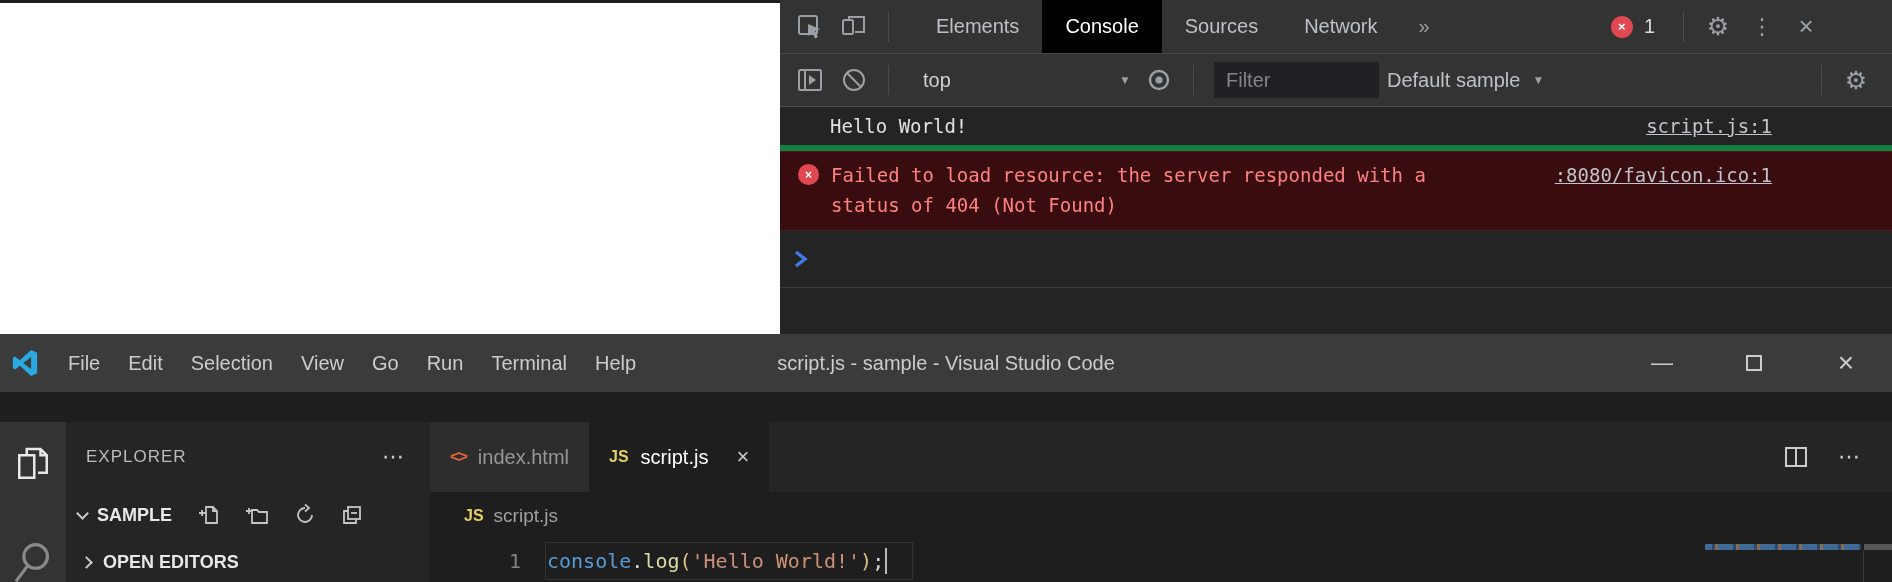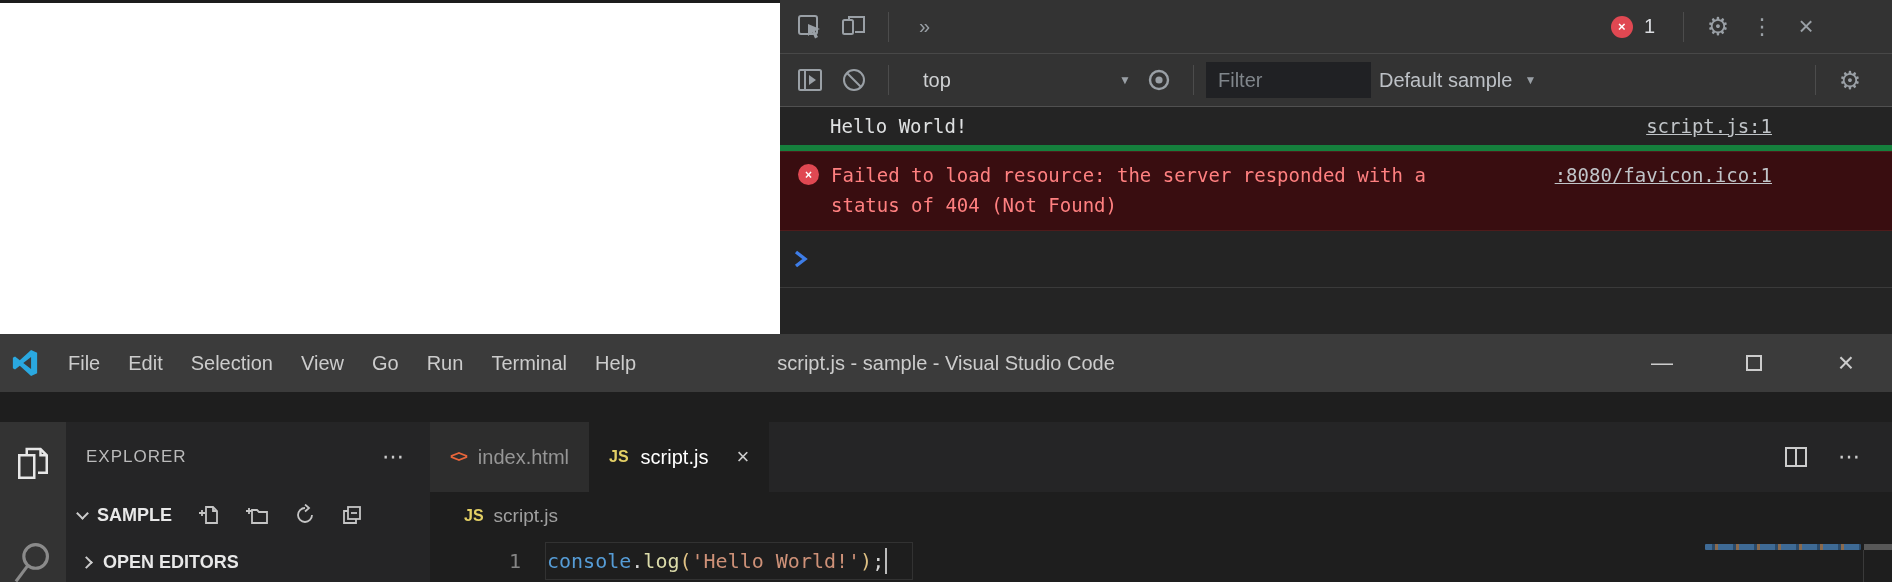--- a/index.html
+++ b/index.html
@@ -25,26 +25,26 @@
   .dt-more { font-size:20px; padding:0 18px; display:flex; align-items:center; }
   .dt-badge-group { margin-left:auto; display:flex; align-items:center; gap:11px; }
   .err-circle { width:22px; height:22px; border-radius:50%; background:#e04852; color:#fff;
                 font-size:13px; font-weight:bold; display:flex; align-items:center; justify-content:center; }
   .err-count { color:#dadce0; font-size:20px; }
   .glyph-gear { font-size:25px; }
   .glyph-kebab { font-size:22px; }
   .glyph-close { font-size:26px; }
 
   .dt-row2 { height:53px; background:#333333; border-bottom:1px solid #505050;
-             display:flex; align-items:center; padding:0 20px 0 8px; font-size:20px; }
+             display:flex; align-items:center; padding:0 14px 0 8px; font-size:20px; }
   .dt-context { width:236px; display:flex; align-items:center; justify-content:space-between;
                 padding:0 6px 0 22px; color:#cfd1d3; }
   .dd-arrow { font-size:12px; color:#9aa0a6; }
   .dt-filter { width:165px; height:36px; background:#202124; border:none; outline:none;
-               color:#e8eaed; font-size:20px; padding:0 12px; 
+               color:#e8eaed; font-size:20px; padding:0 12px; margin-left:8px;
                font-family:"Liberation Sans", sans-serif; }
   .dt-filter::placeholder { color:#80868b; }
   .dt-levels { display:flex; align-items:center; gap:12px; margin-left:8px; color:#bdc1c6; }
   .dt-row2-spacer { margin-left:auto; }
 
   .dt-messages { font-family:"DejaVu Sans Mono", monospace; font-size:19px; }
   .msg-log { height:44px; border-bottom:6px solid #15803d; display:flex; align-items:center;
              padding:0 120px 0 50px; color:#dfe1e2; }
   .msg-link { margin-left:auto; color:#c0c4c8; text-decoration:underline; }
   .msg-err { background:#390d10; border-top:1px solid #4e1b1b; border-bottom:1px solid #4e1b1b;
@@ -134,20 +134,26 @@
             <path d="M11 10 L23 15 L18 17 L21 23 L18 24.5 L15.5 18.5 L11 22 Z" fill="#9aa0a6"></path>
           </svg>
         </div>
         <div class="dt-iconbtn">
           <svg width="26" height="26" viewBox="0 0 26 26">
             <rect x="2" y="6" width="10" height="14" rx="1.5" fill="none" stroke="#9aa0a6" stroke-width="2"></rect>
             <path d="M8 6 V3 H23 V18 H14" fill="none" stroke="#9aa0a6" stroke-width="2"></path>
           </svg>
         </div>
         <div class="dt-sep"></div>
+        <div class="dt-tabs">
+          <div class="dt-tab">Elements</div>
+          <div class="dt-tab active">Console</div>
+          <div class="dt-tab">Sources</div>
+          <div class="dt-tab">Network</div>
+        </div>
         <div class="dt-more">»</div>
         <div class="dt-badge-group">
           <span class="err-circle">×</span>
           <span class="err-count">1</span>
         </div>
         <div class="dt-sep" style="margin-left:28px"></div>
         <div class="dt-iconbtn glyph-gear">⚙</div>
         <div class="dt-iconbtn glyph-kebab">⋮</div>
         <div class="dt-iconbtn glyph-close">×</div>
       </div>

